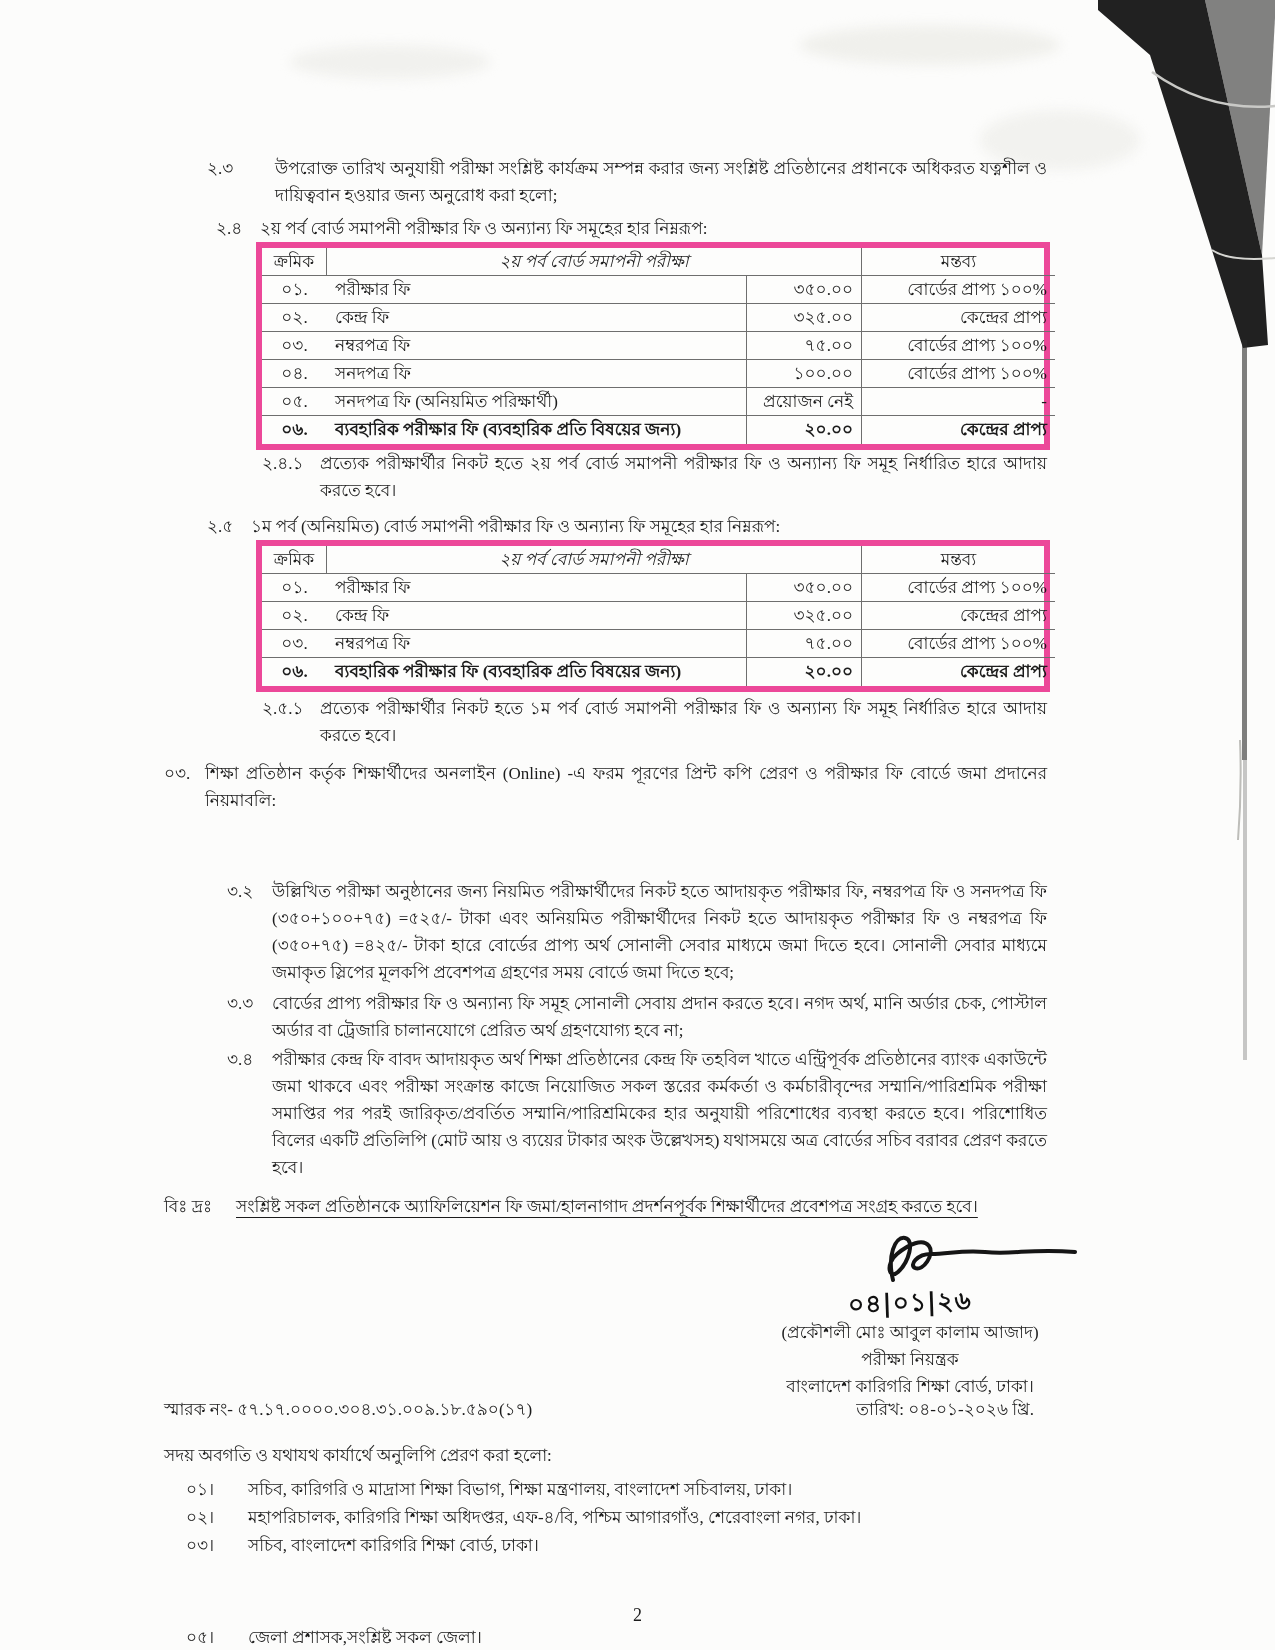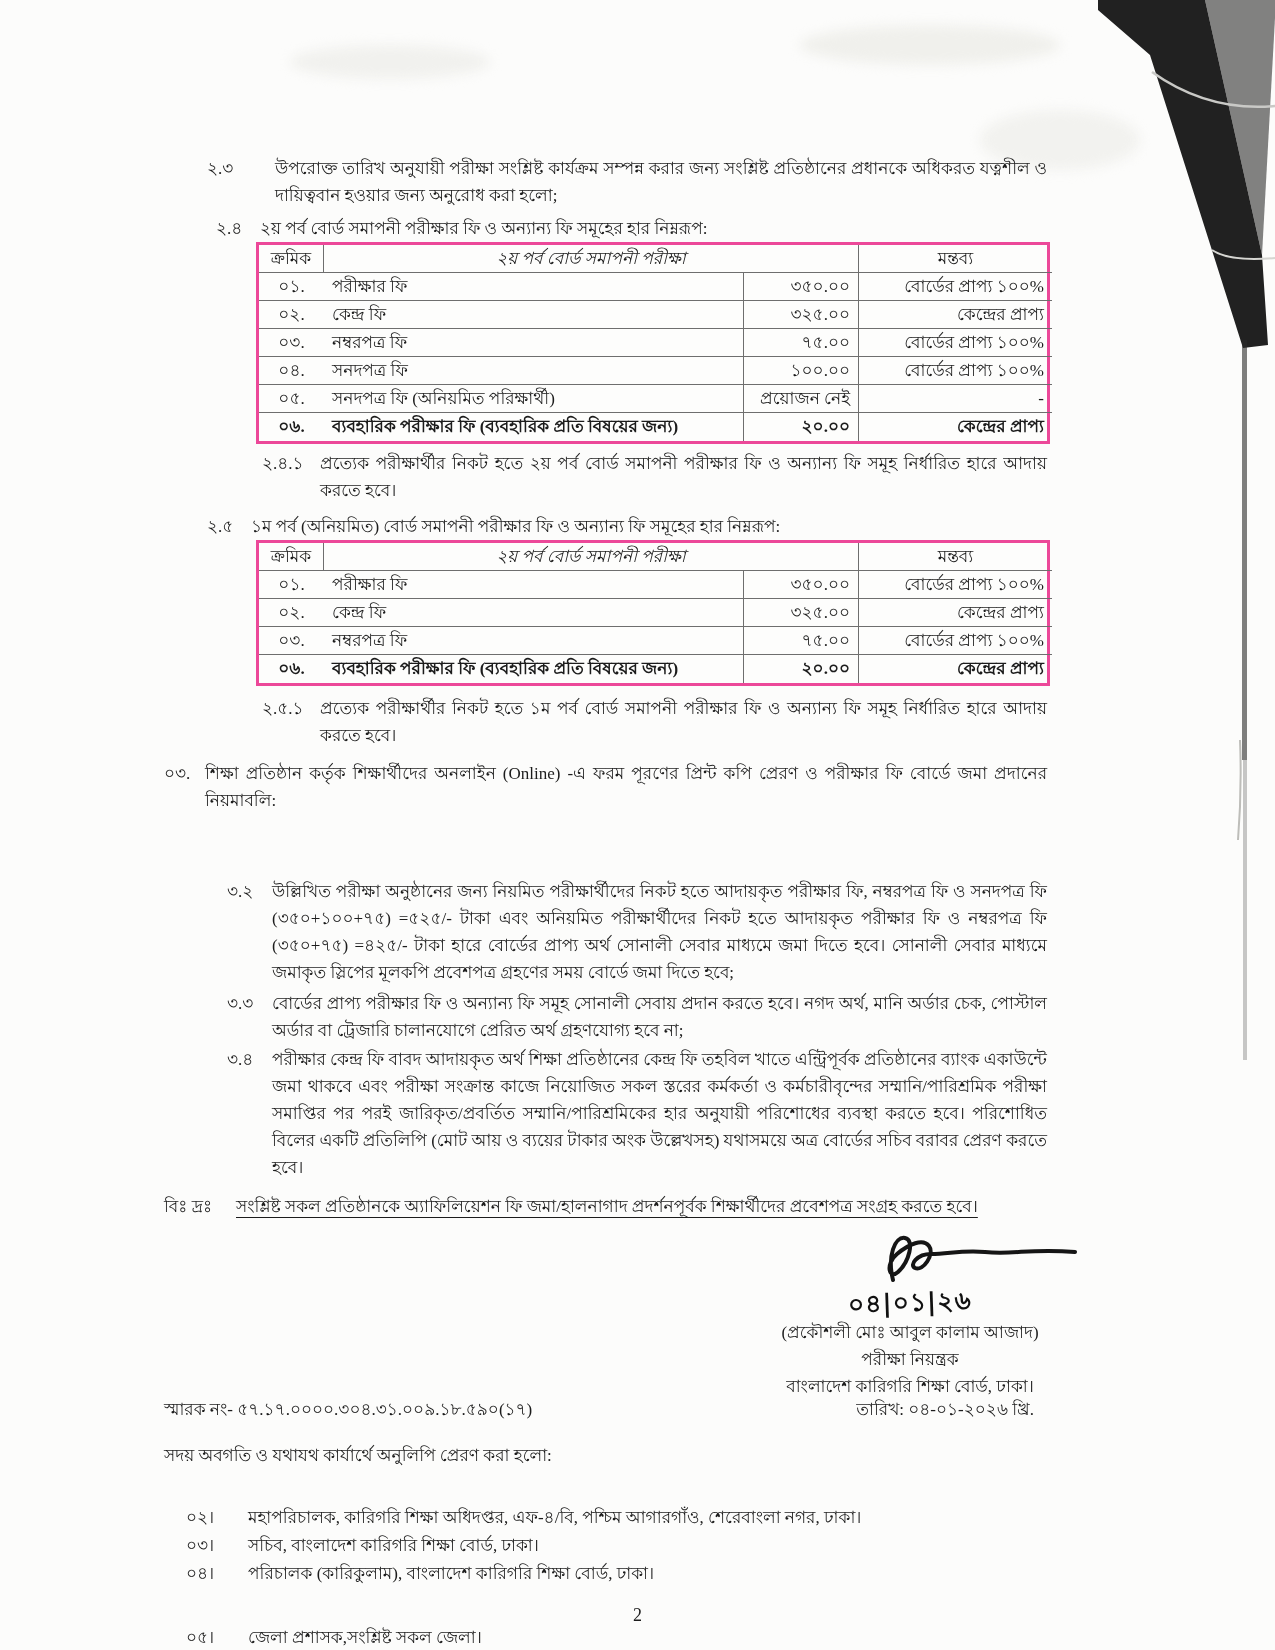--- a/index.html
+++ b/index.html
@@ -12,21 +12,21 @@
   }
   .abs { position:absolute; }
   .item { display:flex; }
   .item .num { flex:0 0 auto; white-space:nowrap; }
   .item .txt { flex:1 1 auto; text-align:justify; }
   .smudge { position:absolute; border-radius:50%; filter:blur(6px); pointer-events:none; }
 
   
   .fee-table {
     display:grid; grid-template-columns:65px 420px 115px 193px;
-    border:3px solid #ec4899; background:#fdfdfc;
+    border:6px solid #ec4899; background:#fdfdfc;
   }
   .fee-table .cell {
     border-right:1px solid #6e6e6e; border-bottom:1px solid #6e6e6e;
     padding:0 8px; height:28px; line-height:27px; overflow:hidden; white-space:nowrap;
   }
   .fee-table .cell:nth-child(4n), .fee-table .cell.last { border-right:none; }
   .fee-table .row-last { border-bottom:none;font-weight:bold; }
   .fee-table .head { text-align:center; }
   .fee-table .span2 { grid-column:span 2;font-style:italic; }
   .fee-table .c { text-align:right; }
@@ -178,31 +178,31 @@
     <div>বাংলাদেশ কারিগরি শিক্ষা বোর্ড, ঢাকা।</div>
   </div>
 
   <div class="abs memo-row" style="left:164px;top:1396px;width:870px;">
     <span>স্মারক নং- ৫৭.১৭.০০০০.৩০৪.৩১.০০৯.১৮.৫৯০(১৭)</span>
     <span>তারিখ: ০৪-০১-২০২৬ খ্রি.</span>
   </div>
 
   <div class="abs" style="left:164px;top:1442px;width:800px;">সদয় অবগতি ও যথাযথ কার্যার্থে অনুলিপি প্রেরণ করা হলো:</div>
 
+  <div class="abs dist-item" style="left:186px;top:1476px;width:860px;">
+    <span class="num">০১।</span>
+    <div>সচিব, কারিগরি ও মাদ্রাসা শিক্ষা বিভাগ, শিক্ষা মন্ত্রণালয়, বাংলাদেশ সচিবালয়, ঢাকা।</div>
+  </div>
   <div class="abs dist-item" style="left:186px;top:1504px;width:860px;">
     <span class="num">০২।</span>
     <div>মহাপরিচালক, কারিগরি শিক্ষা অধিদপ্তর, এফ-৪/বি, পশ্চিম আগারগাঁও, শেরেবাংলা নগর, ঢাকা।</div>
   </div>
   <div class="abs dist-item" style="left:186px;top:1532px;width:860px;">
     <span class="num">০৩।</span>
     <div>সচিব, বাংলাদেশ কারিগরি শিক্ষা বোর্ড, ঢাকা।</div>
-  </div>
-  <div class="abs dist-item" style="left:186px;top:1560px;width:860px;">
-    <span class="num">০৪।</span>
-    <div>পরিচালক (কারিকুলাম), বাংলাদেশ কারিগরি শিক্ষা বোর্ড, ঢাকা।</div>
   </div>
   <div class="abs dist-item" style="left:186px;top:1588px;width:860px;margin-top:36px;">
     <span class="num">০৫।</span>
     <div>জেলা প্রশাসক,সংশ্লিষ্ট সকল জেলা।</div>
   </div>
 
   <div class="abs pagenum" style="left:600px;top:1602px;width:75px;">2</div>
 
   <svg class="overlay" width="1275" height="1650" viewBox="0 0 1275 1650">
     <polygon points="1098,0 1205,0 1262,255 1268,345 1243,348 1150,55 1098,10" fill="#101010" opacity="0.93"></polygon>

